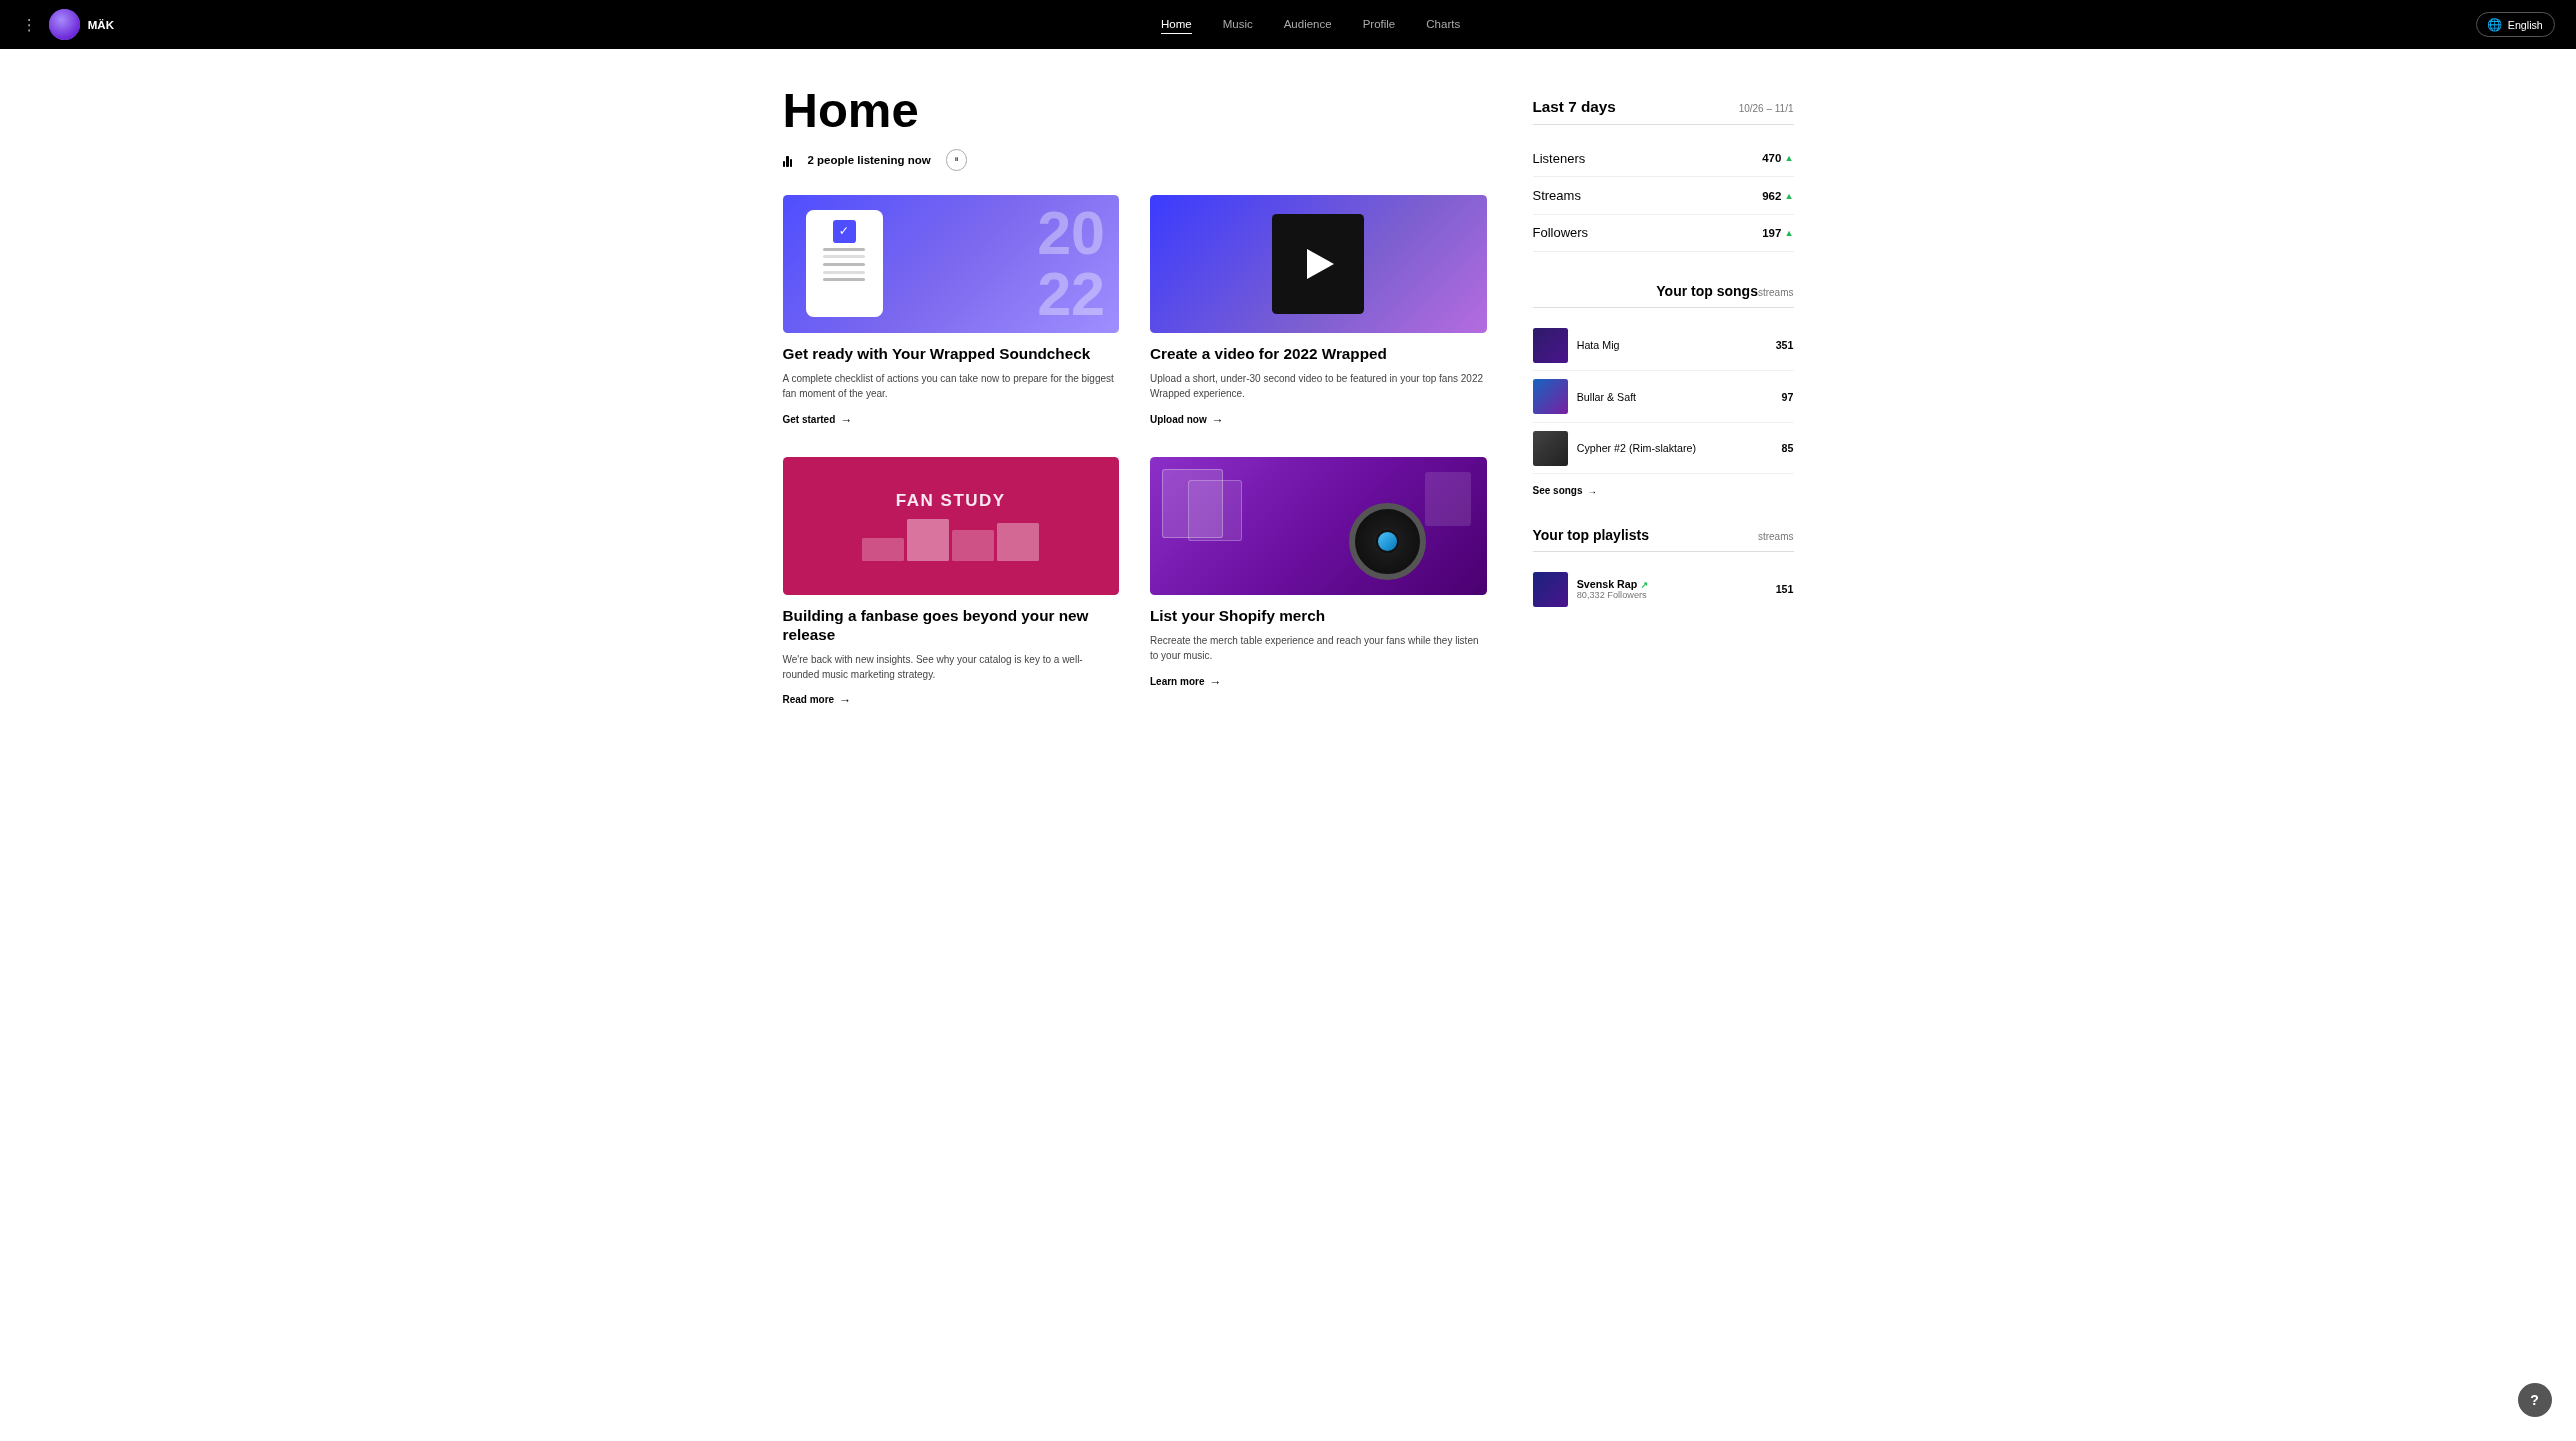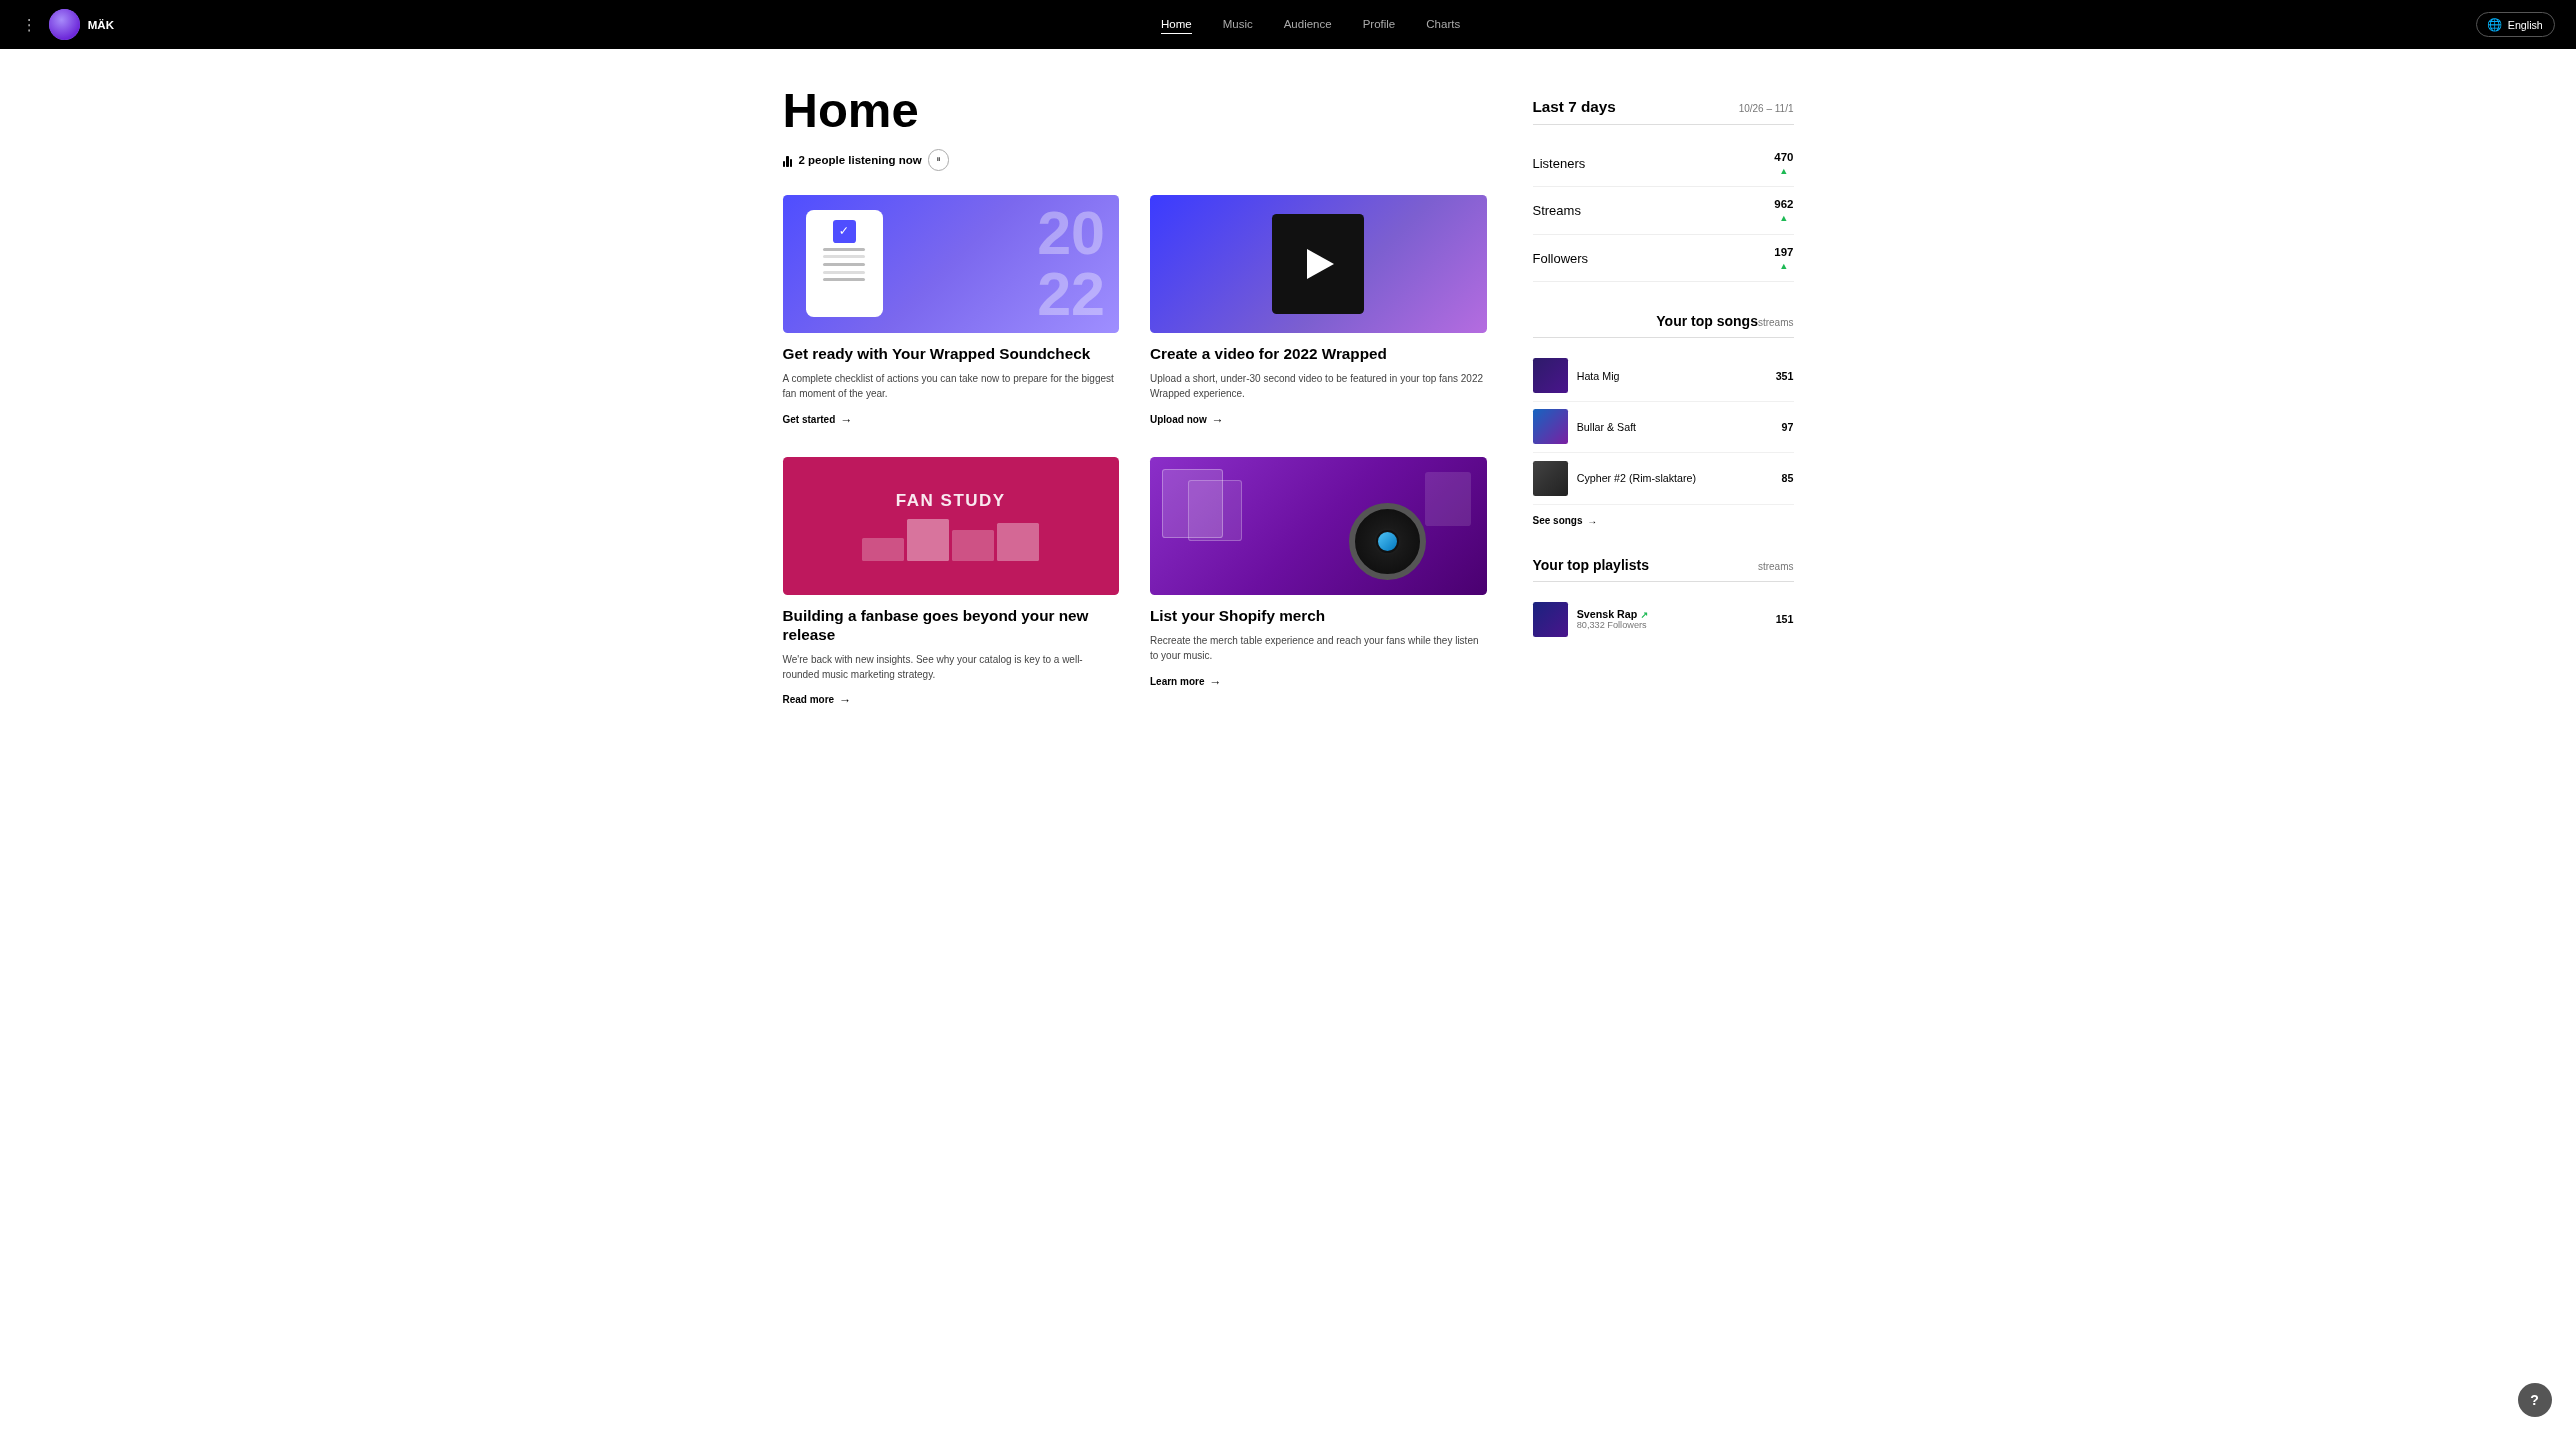--- a/index.html
+++ b/index.html
@@ -97,21 +97,21 @@
     
     .page-title {
       font-size: 49px;
       font-weight: 900;
       margin-bottom: 14px;
       line-height: 1;
     }
     .listening-bar {
       display: flex;
       align-items: center;
-      gap: 6px;
+      gap: 15px;
       margin-bottom: 24.5px;
     }
     .bars-icon {
       display: flex;
       align-items: flex-end;
       gap: 1.5px;
       height: 14px;
     }
     .bars-icon span {
       display: inline-block;
@@ -360,21 +360,20 @@
     .stat-label {
       font-size: 13px;
       font-weight: 500;
     }
     .stat-value {
       display: flex;
       align-items: center;
       gap: 3.1px;
       font-size: 11.5px;
       font-weight: 700;
-      flex-direction: column;
     }
     .stat-arrow {
       color: #1db954;
       font-size: 9.2px;
     }
 
     
     .songs-header {
       display: flex;
       align-items: baseline;

